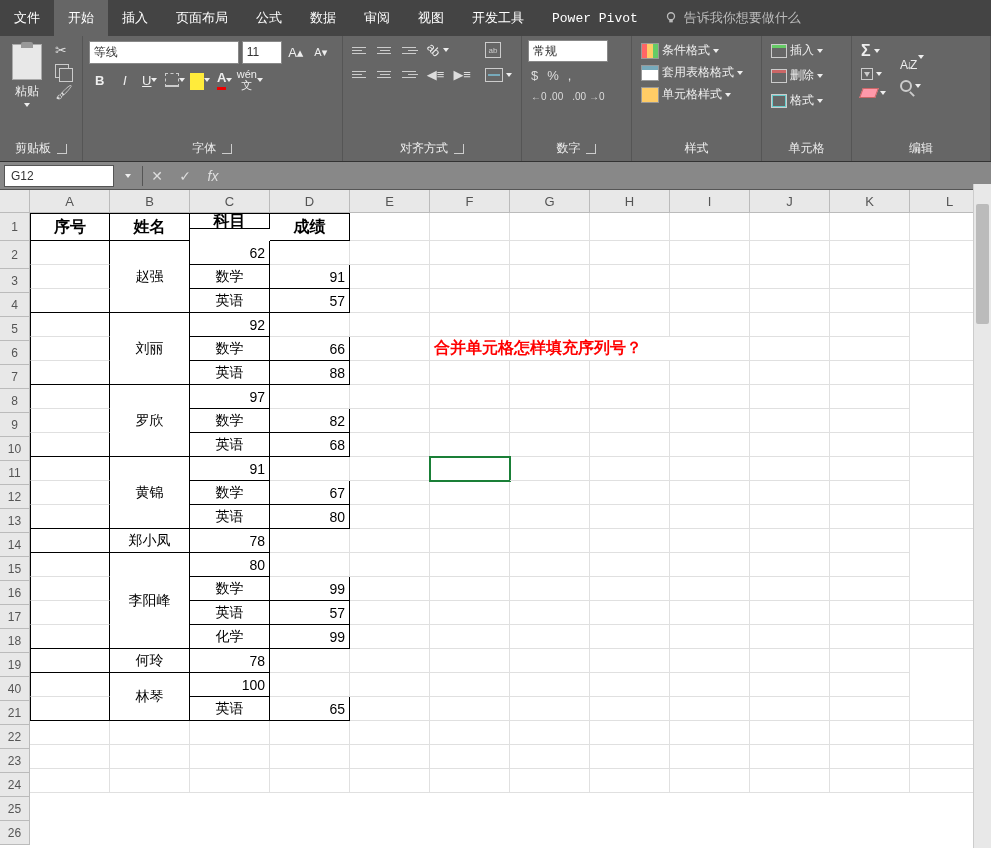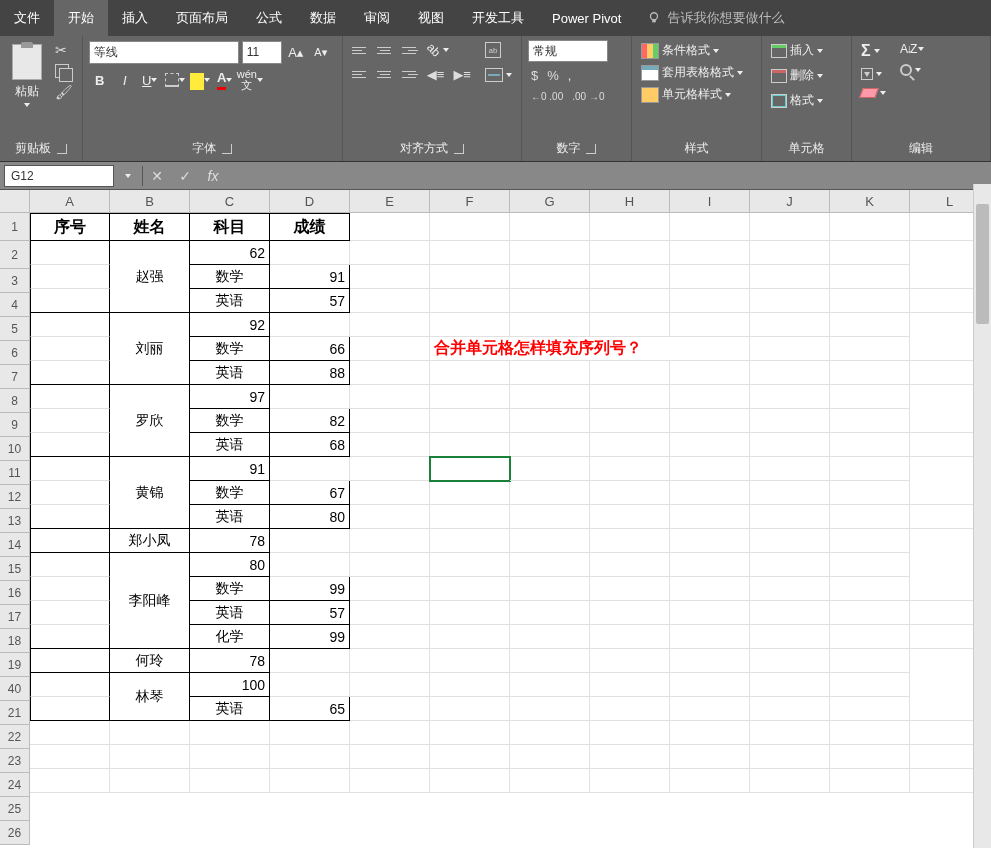--- a/index.html
+++ b/index.html
@@ -1,20 +1,20 @@
 <!DOCTYPE html>
 <html><head>
 <meta charset="utf-8">
 <style>
 * { box-sizing: border-box; margin: 0; padding: 0; font-family: "Microsoft YaHei", "SimSun", Arial, sans-serif; }
 body { background: #fff; width: 991px; height: 848px; overflow: hidden; user-select: none; }
 
 
 .ribbon-tabs { background: #444; height: 36px; display: flex; align-items: stretch; color: #fff; font-size: 13px; }
-.ribbon-tab { padding: 0 14px; display: flex; align-items: center; cursor: pointer; }
+.ribbon-tab { padding: 0 14px; display: flex; align-items: center; cursor: pointer; font-family: Liberation Mono, monospace; }
 .ribbon-tab.active { background: #666; }
 .tell-me { margin-left: 12px; color: #bbb; display: flex; align-items: center; gap: 6px; }
 .bulb-icon { width: 14px; height: 14px; }
 
 
 .ribbon { background: #666; height: 126px; display: flex; border-bottom: 1px solid #333; }
 .ribbon-group { border-right: 1px solid #555; display: flex; flex-direction: column; padding: 4px 6px 2px 6px; }
 .ribbon-group-body { flex: 1; display: flex; align-items: flex-start; gap: 4px; }
 .ribbon-group-label { text-align: center; color: #eee; font-size: 12px; padding: 2px 0; display: flex; justify-content: center; align-items: center; gap: 6px; }
 .dialog-launcher { width: 10px; height: 10px; border: 1px solid #ccc; border-left: none; border-top: none; position: relative; }
@@ -73,21 +73,21 @@
 .cellfmt { background: #fc6; border: 1px solid #999; }
 
 
 .cells-icon { width: 16px; height: 14px; border: 1px solid #ccc; display: inline-block; }
 .ins-icon { box-shadow: inset 0 3px 0 #6c6; }
 .del-icon { box-shadow: inset 0 3px 0 #c66; }
 .fmt-icon { box-shadow: inset 0 0 0 1px #6cc; }
 
 
 .sigma { font-size: 16px; font-weight: bold; }
-.sort-icon { font-size: 12px; letter-spacing: -2px; }
+.sort-icon { font-size: 12px; letter-spacing: -2px; margin-top: 16px; }
 .fill-down-icon { width: 12px; height: 12px; border: 1px solid #ccc; position: relative; }
 .fill-down-icon::after { content: ""; position: absolute; left: 2px; top: 3px; border-left: 3px solid transparent; border-right: 3px solid transparent; border-top: 5px solid #ccc; }
 .eraser-icon { width: 16px; height: 10px; background: #f9a; border: 1px solid #c66; transform: skewX(-20deg); }
 .find-icon { width: 12px; height: 12px; border: 2px solid #ccc; border-radius: 50%; position: relative; }
 .find-icon::after { content: ""; position: absolute; right: -5px; bottom: -5px; width: 6px; height: 2px; background: #ccc; transform: rotate(45deg); }
 
 
 .formula-bar { background: #888; height: 28px; display: flex; align-items: center; border-bottom: 1px solid #555; }
 .name-box { background: #fff; border: 1px solid #555; width: 110px; height: 22px; margin-left: 4px; font-size: 12px; padding: 0 6px; display: flex; align-items: center; color: #333; }
 .fb-btn { width: 28px; height: 22px; display: flex; align-items: center; justify-content: center; color: #ddd; font-size: 14px; cursor: pointer; }
@@ -427,21 +427,21 @@
         <div class="row-h" style="height: 24px;">22</div>
         <div class="row-h" style="height: 24px;">23</div>
         <div class="row-h" style="height: 24px;">24</div>
         <div class="row-h" style="height: 24px;">25</div>
         <div class="row-h" style="height: 24px;">26</div>
       </div>
     <div class="cells" id="cells">
         <div class="cell-row" style="height: 28px;">
           <div class="cell data-border-r data-border-l data-border-t header-cell data-border-b" style="width: 80px; height: 28px;">序号</div>
           <div class="cell data-border-r data-border-t header-cell data-border-b" style="width: 80px; height: 28px;">姓名</div>
-          <div class="cell data-border-r data-border-t header-cell data-border-b" style="width: 80px; height: 28px;">科目</div>
+          <div class="cell data-border-r data-border-t header-cell data-border-b" style="width: 80px; height: 16px;">科目</div>
           <div class="cell data-border-r data-border-t header-cell data-border-b" style="width: 80px; height: 28px;">成绩</div>
           <div class="cell" style="width: 80px; height: 28px;"></div>
           <div class="cell" style="width: 80px; height: 28px;"></div>
           <div class="cell" style="width: 80px; height: 28px;"></div>
           <div class="cell" style="width: 80px; height: 28px;"></div>
           <div class="cell" style="width: 80px; height: 28px;"></div>
           <div class="cell" style="width: 80px; height: 28px;"></div>
           <div class="cell" style="width: 80px; height: 28px;"></div>
           <div class="cell" style="width: 80px; height: 28px;"></div>
         </div>

